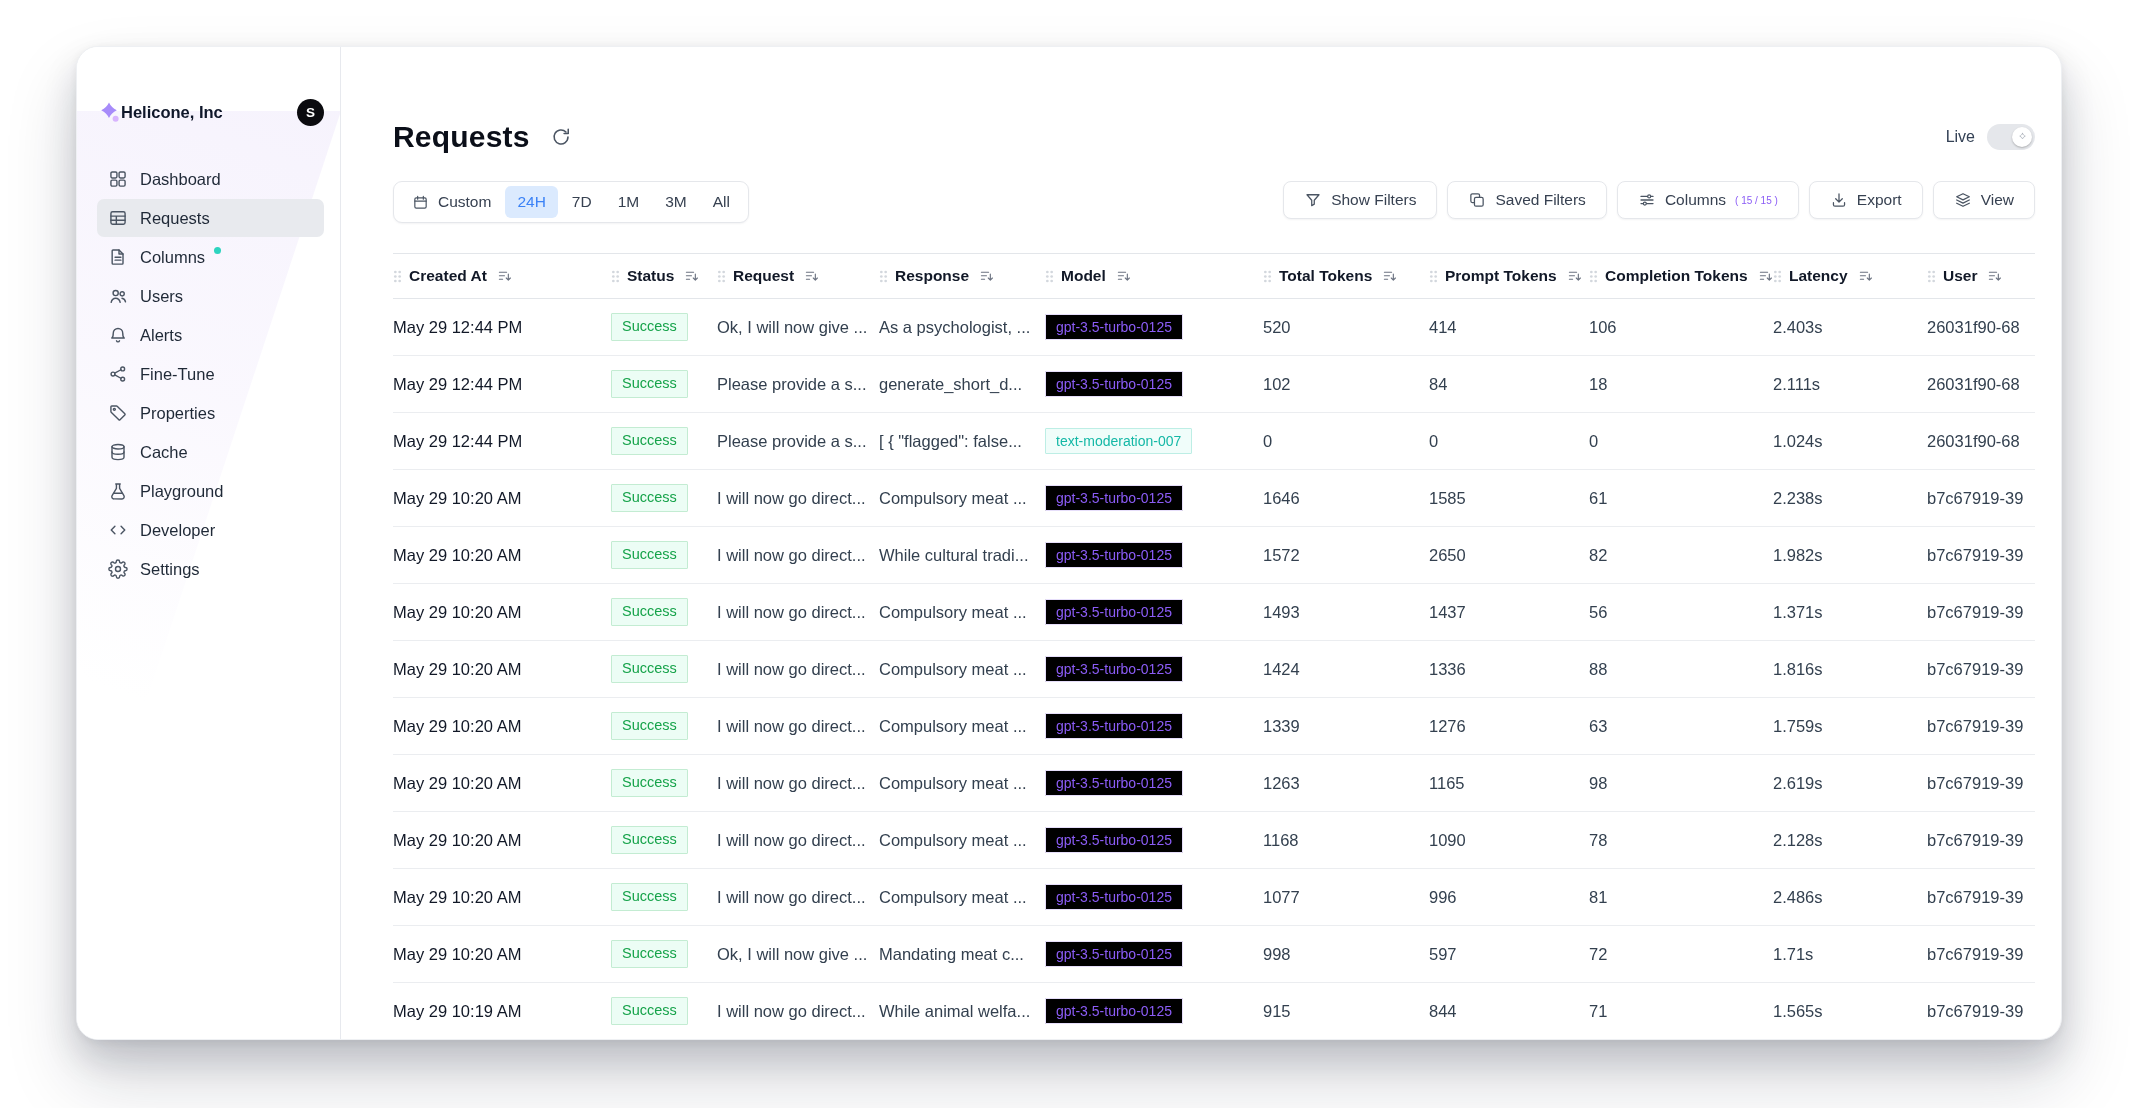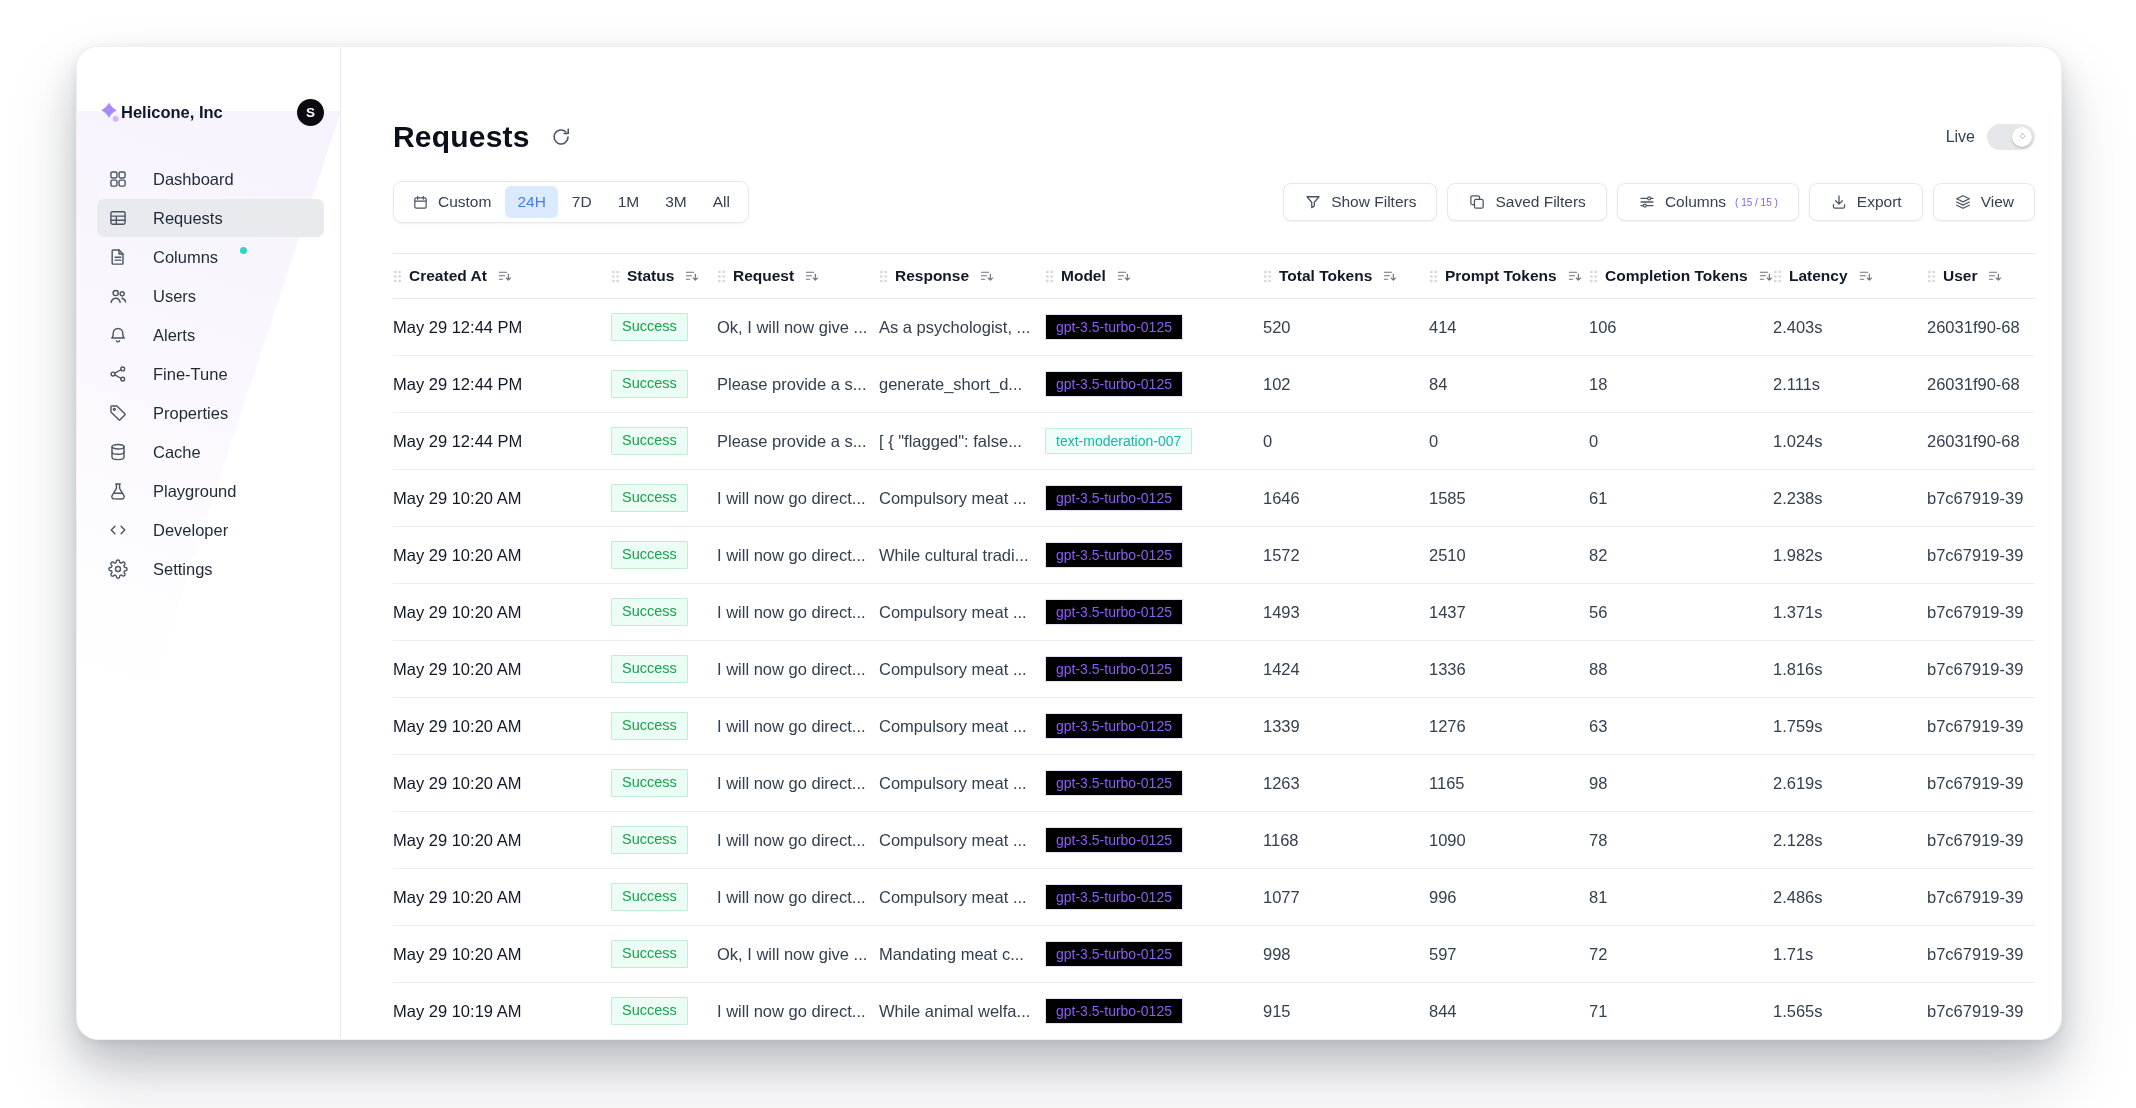--- a/index.html
+++ b/index.html
@@ -12,37 +12,37 @@
   .sidebar{flex:0 0 264px;border-right:1px solid #e7e9ee;background:#fff;padding:52px 16px 0 20px;position:relative;overflow:hidden;}
   .sidebar-decor{position:absolute;left:0;top:64px;width:264px;height:640px;
     background:linear-gradient(200deg,#efe9fb 0%,#f6f2fd 45%,rgba(246,242,253,0) 90%);
     clip-path:polygon(0 0,100% 0,20% 100%,0 86%);opacity:.55;pointer-events:none;}
   .org{display:flex;align-items:center;gap:0;position:relative;}
   .logo{width:24px;height:24px;display:flex;}
   .logo svg{width:24px;height:24px;}
   .org-name{font-size:16.5px;font-weight:bold;color:#0f172a;}
   .avatar{margin-left:auto;width:27px;height:27px;border-radius:50%;background:#0b0b0f;color:#fff;font-size:13.5px;font-weight:bold;display:flex;align-items:center;justify-content:center;cursor:pointer;}
   .nav{position:relative;margin-top:34px;display:flex;flex-direction:column;gap:1px;}
-  .nav-item{display:flex;align-items:center;gap:25px;height:38px;padding:0 11px;border-radius:7px;font-size:16.5px;color:#1f2937;cursor:pointer;}
+  .nav-item{display:flex;align-items:center;gap:12px;height:38px;padding:0 11px;border-radius:7px;font-size:16.5px;color:#1f2937;cursor:pointer;}
   .nav-item.active{background:#e8eaee;}
   .nav-icon{display:flex;width:20px;height:20px;color:#4b5563;flex:0 0 20px;}
   .nav-icon svg{width:20px;height:20px;}
   .new-dot{width:7px;height:7px;border-radius:50%;background:#2dd4bf;align-self:flex-start;margin-top:9px;margin-left:-3px;}
   
   .main{flex:1;min-width:0;display:flex;flex-direction:column;padding:72px 26px 0 52px;}
   .title-row{display:flex;align-items:center;height:36px;}
   .page-title{font-size:30px;font-weight:bold;color:#0b0f19;letter-spacing:.2px;}
   .refresh-btn{margin-left:20px;width:22px;height:22px;color:#4b5563;background:none;border:none;cursor:pointer;display:flex;padding:0;}
   .refresh-btn svg{width:22px;height:22px;}
   .live{margin-left:auto;display:flex;align-items:center;gap:12px;}
   .live-label{font-size:16px;color:#334155;}
   .toggle{width:48px;height:26px;border-radius:13px;background:#e5e7eb;position:relative;cursor:pointer;display:inline-block;}
   .knob{position:absolute;top:3px;right:3px;width:20px;height:20px;border-radius:50%;background:#fff;box-shadow:0 1px 2px rgba(0,0,0,.25);display:flex;align-items:center;justify-content:center;color:#a8aeb8;}
   .knob svg{width:11px;height:11px;}
-  .filter-row{margin-top:26px;display:flex;align-items:center;justify-content:space-between;}
+  .filter-row{margin-top:26px;display:flex;align-items:flex-start;justify-content:space-between;}
   .time-group{display:flex;align-items:center;gap:2px;background:#fff;border:1px solid #e5e7eb;border-radius:9px;padding:4px 6px;box-shadow:0 1px 2px rgba(16,24,40,.05);}
   .time-btn{display:flex;align-items:center;gap:9px;background:none;border:none;border-radius:6px;padding:7px 12px;font-size:15.5px;color:#374151;font-family:inherit;cursor:pointer;}
   .time-btn.selected{background:#dbeafe;color:#3b82f6;}
   .tb-icon{display:flex;width:17px;height:17px;color:#4b5563;}
   .tb-icon svg{width:17px;height:17px;}
   .toolbar{display:flex;gap:10px;}
   .tb-btn{display:flex;align-items:center;gap:9px;background:#fff;border:1px solid #e5e7eb;border-radius:8px;padding:9px 20px;font-size:15.5px;color:#374151;font-family:inherit;box-shadow:0 1px 2px rgba(16,24,40,.05);cursor:pointer;white-space:nowrap;}
   .tb-icon2{display:flex;width:18px;height:18px;color:#4b5563;}
   .tb-icon2 svg{width:18px;height:18px;}
   .tb-count{color:#8b5cf6;font-size:10px;}
@@ -478,21 +478,21 @@
             </div><div class="cell">0</div><div class="cell">0</div><div class="cell">0</div><div class="cell">1.024s</div><div class="cell">26031f90-68</div></div>
           <div class="trow"><div class="cell created">May 29 10:20 AM</div><div class="cell">
               <span class="badge success">Success</span>
             </div><div class="cell">I will now go direct...</div><div class="cell">Compulsory meat ...</div><div class="cell">
               <span class="badge purple">gpt-3.5-turbo-0125</span>
             </div><div class="cell">1646</div><div class="cell">1585</div><div class="cell">61</div><div class="cell">2.238s</div><div class="cell">b7c67919-39</div></div>
           <div class="trow"><div class="cell created">May 29 10:20 AM</div><div class="cell">
               <span class="badge success">Success</span>
             </div><div class="cell">I will now go direct...</div><div class="cell">While cultural tradi...</div><div class="cell">
               <span class="badge purple">gpt-3.5-turbo-0125</span>
-            </div><div class="cell">1572</div><div class="cell">2510</div><div class="cell">82</div><div class="cell">1.982s</div><div class="cell">b7c67919-39</div></div>
+            </div><div class="cell">1572</div><div class="cell">2650</div><div class="cell">82</div><div class="cell">1.982s</div><div class="cell">b7c67919-39</div></div>
           <div class="trow"><div class="cell created">May 29 10:20 AM</div><div class="cell">
               <span class="badge success">Success</span>
             </div><div class="cell">I will now go direct...</div><div class="cell">Compulsory meat ...</div><div class="cell">
               <span class="badge purple">gpt-3.5-turbo-0125</span>
             </div><div class="cell">1493</div><div class="cell">1437</div><div class="cell">56</div><div class="cell">1.371s</div><div class="cell">b7c67919-39</div></div>
           <div class="trow"><div class="cell created">May 29 10:20 AM</div><div class="cell">
               <span class="badge success">Success</span>
             </div><div class="cell">I will now go direct...</div><div class="cell">Compulsory meat ...</div><div class="cell">
               <span class="badge purple">gpt-3.5-turbo-0125</span>
             </div><div class="cell">1424</div><div class="cell">1336</div><div class="cell">88</div><div class="cell">1.816s</div><div class="cell">b7c67919-39</div></div>

